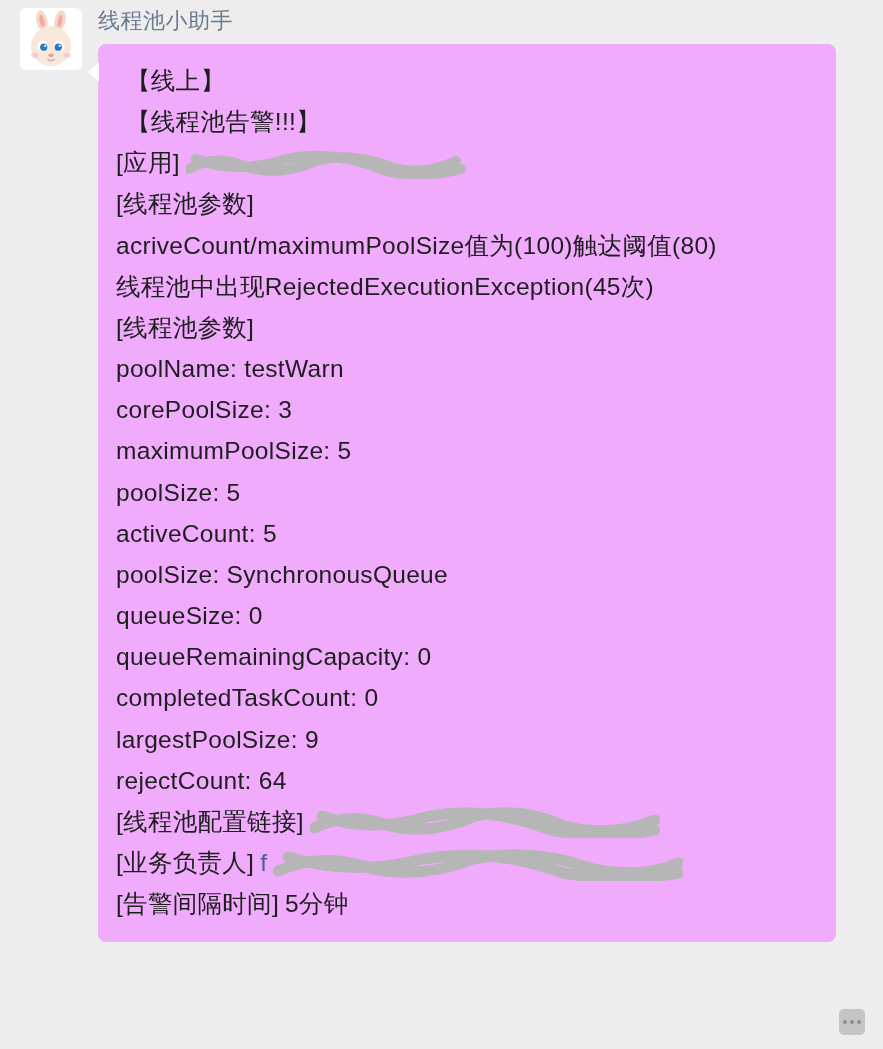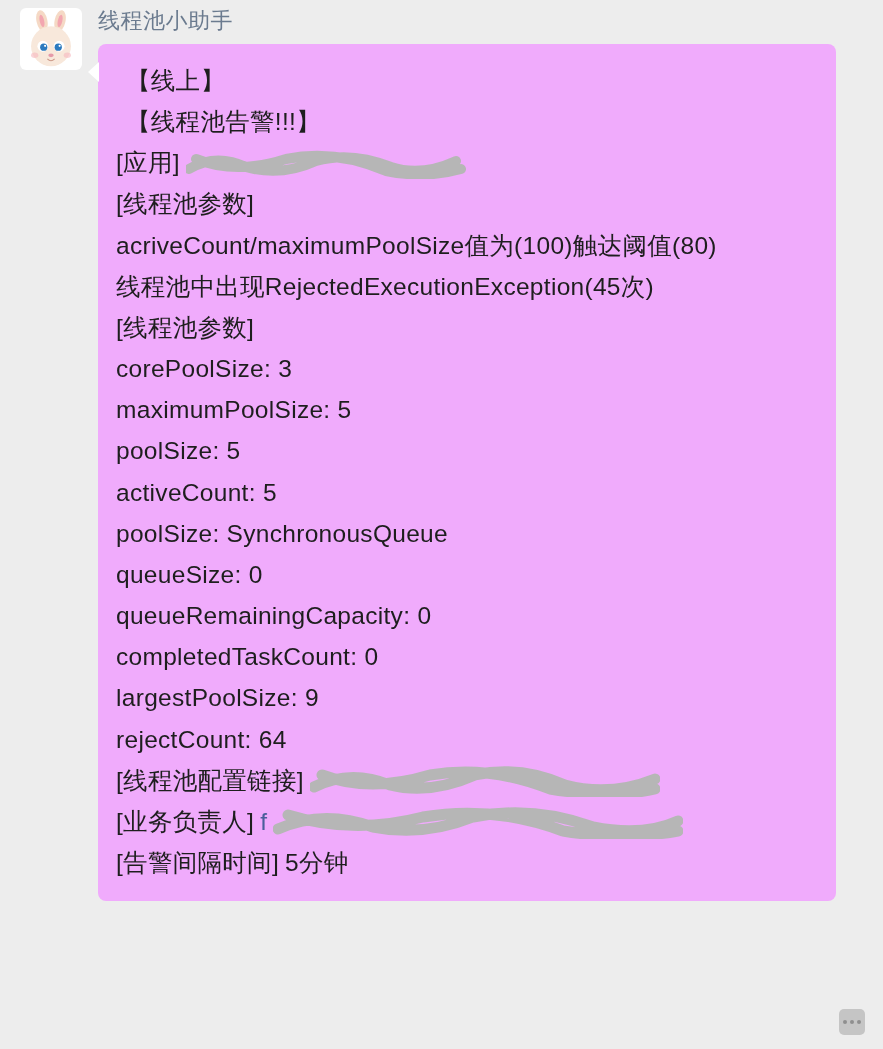--- a/index.html
+++ b/index.html
@@ -141,20 +141,23 @@
             <span>acriveCount/maximumPoolSize值为(100)触达阈值(80)</span>
           </div>
         <div class="line">
             <span>线程池中出现RejectedExecutionException(45次)</span>
           </div>
 
         <div class="line">
             <span>[线程池参数]</span>
           </div>
         <div class="line">
+            <span>poolName: testWarn</span>
+          </div>
+        <div class="line">
             <span>corePoolSize: 3</span>
           </div>
         <div class="line">
             <span>maximumPoolSize: 5</span>
           </div>
         <div class="line">
             <span>poolSize: 5</span>
           </div>
         <div class="line">
             <span>activeCount: 5</span>

